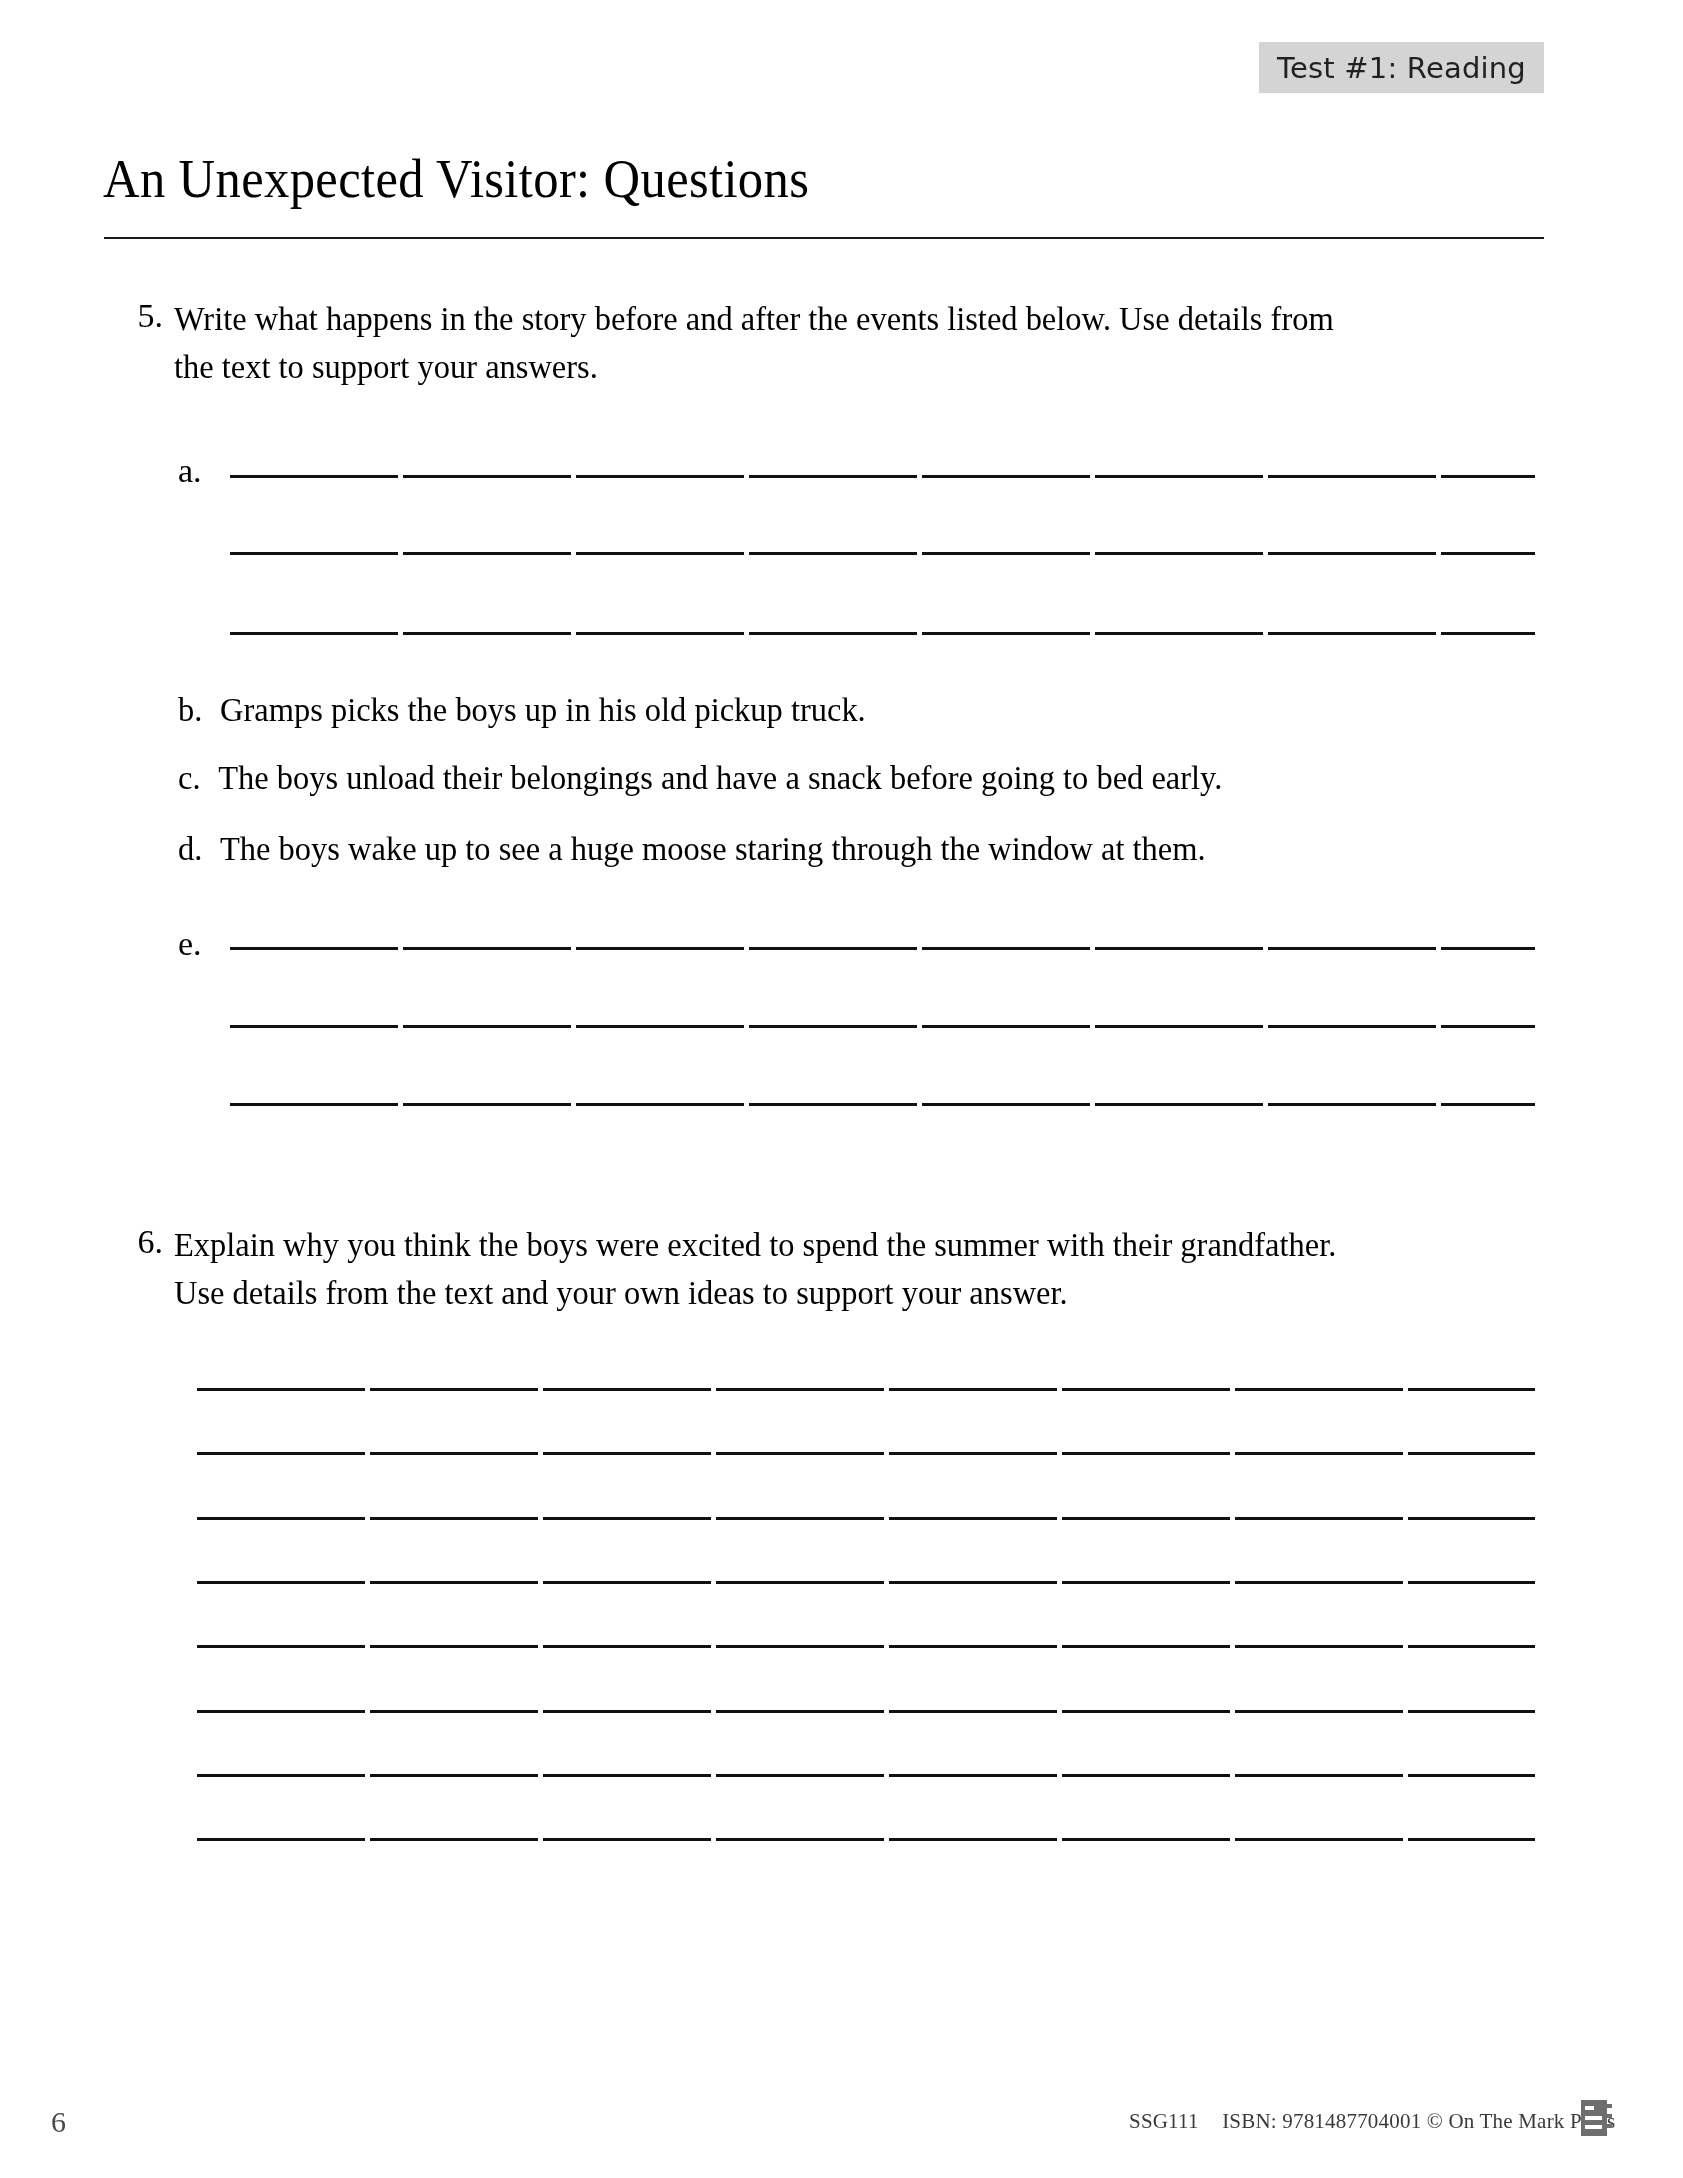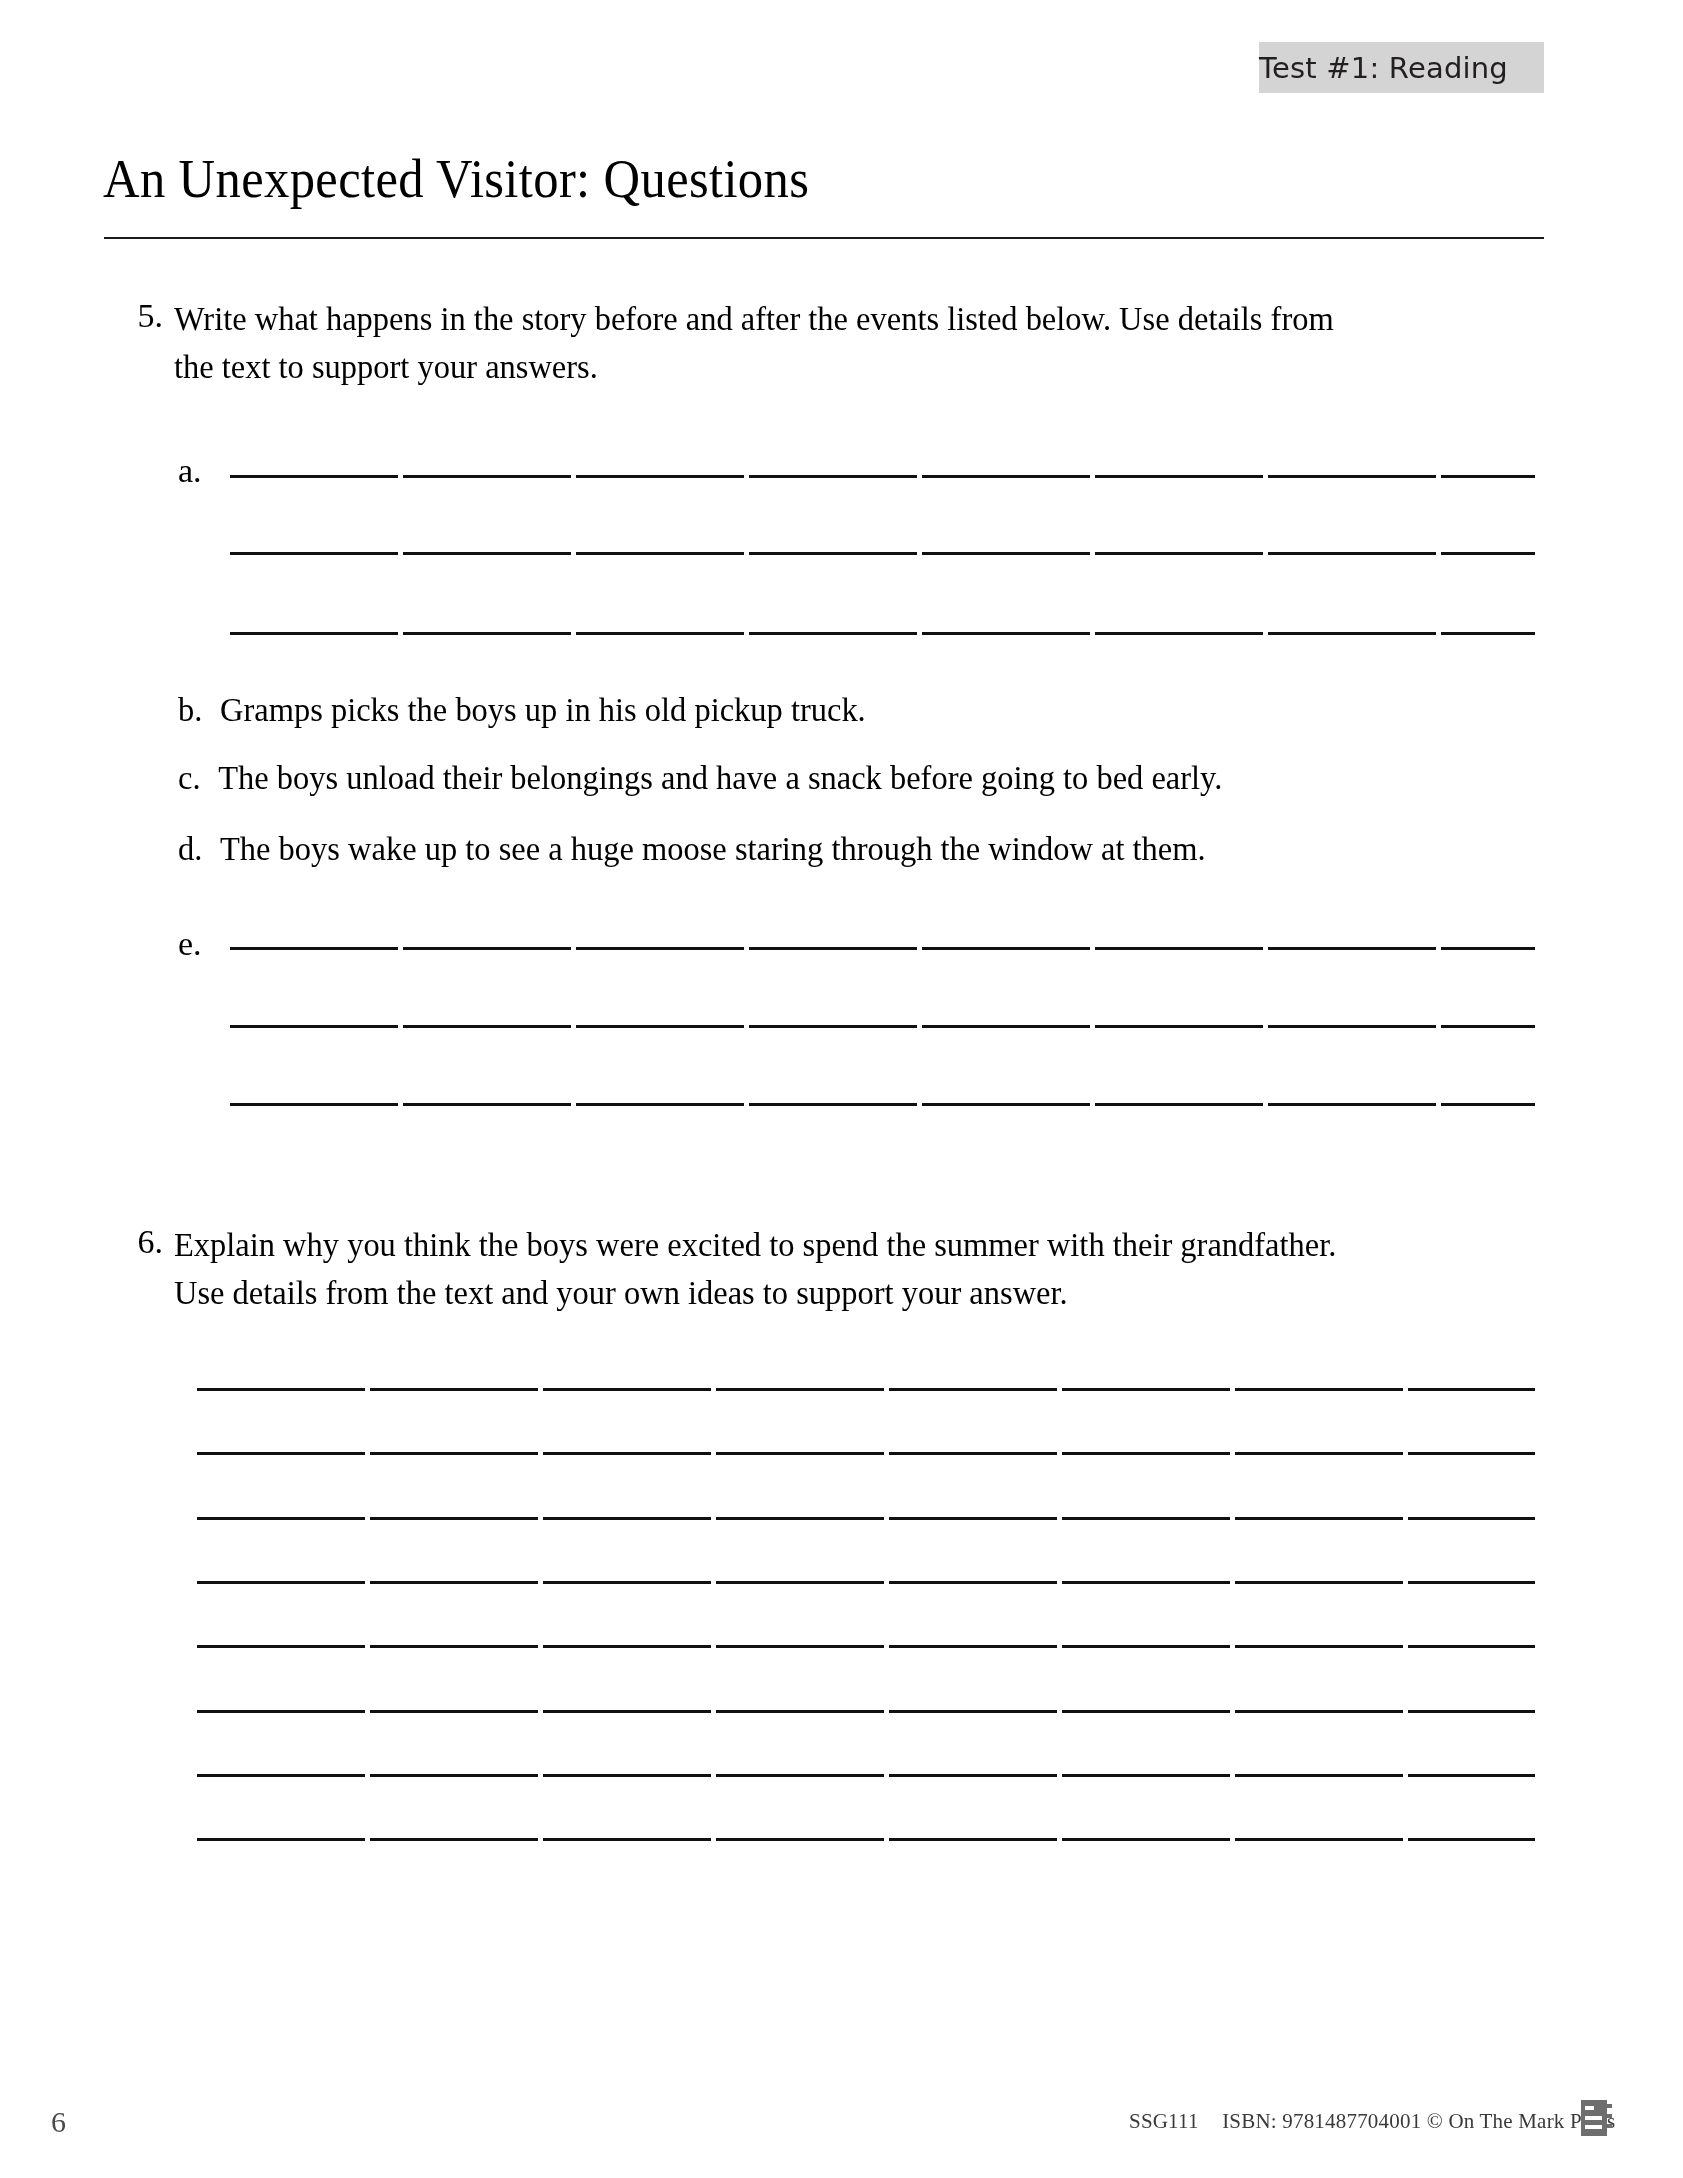--- a/index.html
+++ b/index.html
@@ -21,21 +21,21 @@
   
   .header-badge {
     position: absolute;
     left: 1259px;
     top: 42px;
     width: 285px;
     height: 51px;
     background: #d4d4d4;
     display: flex;
     align-items: center;
-    justify-content: flex-start;
+    justify-content: center;
   }
   .header-badge span {
     font-family: "DejaVu Sans", sans-serif;
     font-size: 29px;
     font-weight: 400;
     color: #231f20;
     letter-spacing: 0.2px;
     white-space: nowrap;
   }
 

